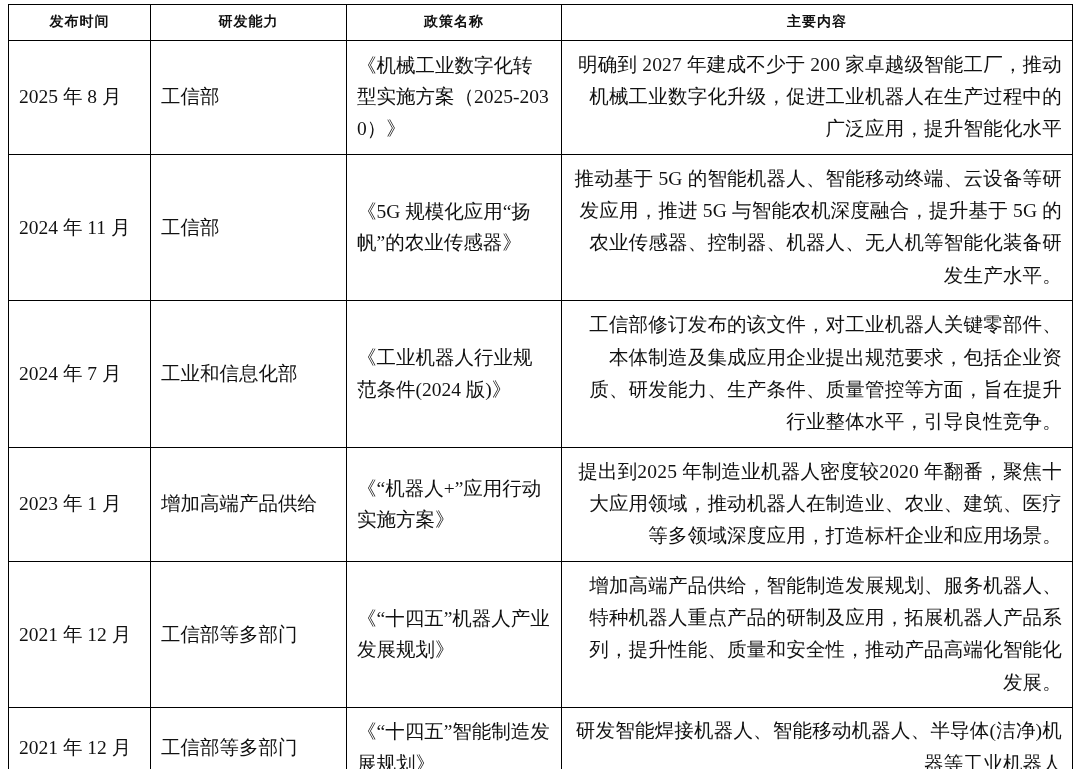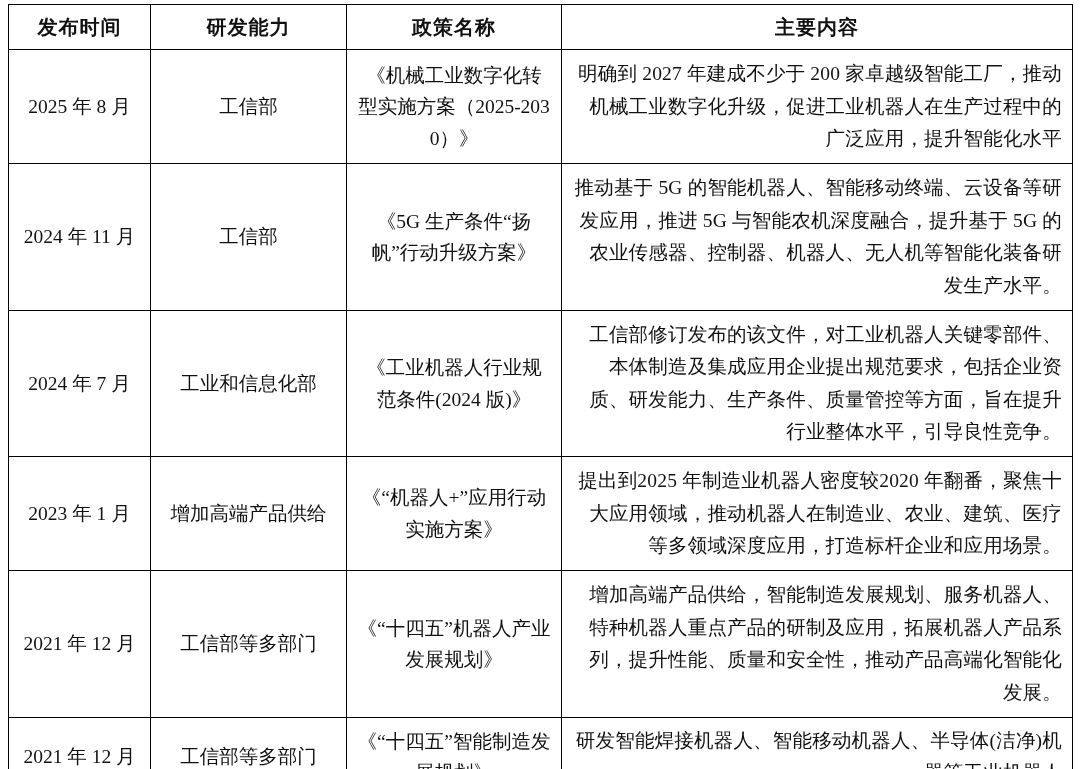--- a/index.html
+++ b/index.html
@@ -37,25 +37,25 @@
   table.policy-table td {
     border: 1.6px solid #000000;
     vertical-align: middle;
     padding: 8px 10px;
   }
   table.policy-table thead th {
     text-align: center;
     font-weight: bold;
     padding: 6px 8px;
     letter-spacing: 1px;
-    font-size: 20px;
+    font-size: 14px;
     margin-top: 16px;
   }
   .cell-center {
-    text-align: center;
+    text-align: left;
   }
   .cell-body {
     text-align: right;
     line-height: 1.66;
     letter-spacing: 0.2px;
   }
   .nowrapish {
     word-break: break-all;
   }
   
@@ -86,21 +86,21 @@
     <tbody>
       <tr>
         <td class="cell-center">2025 年 8 月</td>
         <td class="cell-center">工信部</td>
         <td class="cell-center nowrapish">《机械工业数字化转型实施方案（2025-2030）》</td>
         <td class="cell-body">明确到 2027 年建成不少于 200 家卓越级智能工厂，推动机械工业数字化升级，促进工业机器人在生产过程中的广泛应用，提升智能化水平</td>
       </tr>
       <tr>
         <td class="cell-center">2024 年 11 月</td>
         <td class="cell-center">工信部</td>
-        <td class="cell-center nowrapish">《5G 生产条件“扬帆”行动升级方案》</td>
+        <td class="cell-center nowrapish">《5G 规模化应用“扬帆”的农业传感器》</td>
         <td class="cell-body">推动基于 5G 的智能机器人、智能移动终端、云设备等研发应用，推进 5G 与智能农机深度融合，提升基于 5G 的农业传感器、控制器、机器人、无人机等智能化装备研发生产水平。</td>
       </tr>
       <tr>
         <td class="cell-center">2024 年 7 月</td>
         <td class="cell-center">工业和信息化部</td>
         <td class="cell-center nowrapish">《工业机器人行业规范条件(2024 版)》</td>
         <td class="cell-body">工信部修订发布的该文件，对工业机器人关键零部件、本体制造及集成应用企业提出规范要求，包括企业资质、研发能力、生产条件、质量管控等方面，旨在提升行业整体水平，引导良性竞争。</td>
       </tr>
       <tr>
         <td class="cell-center">2023 年 1 月</td>

